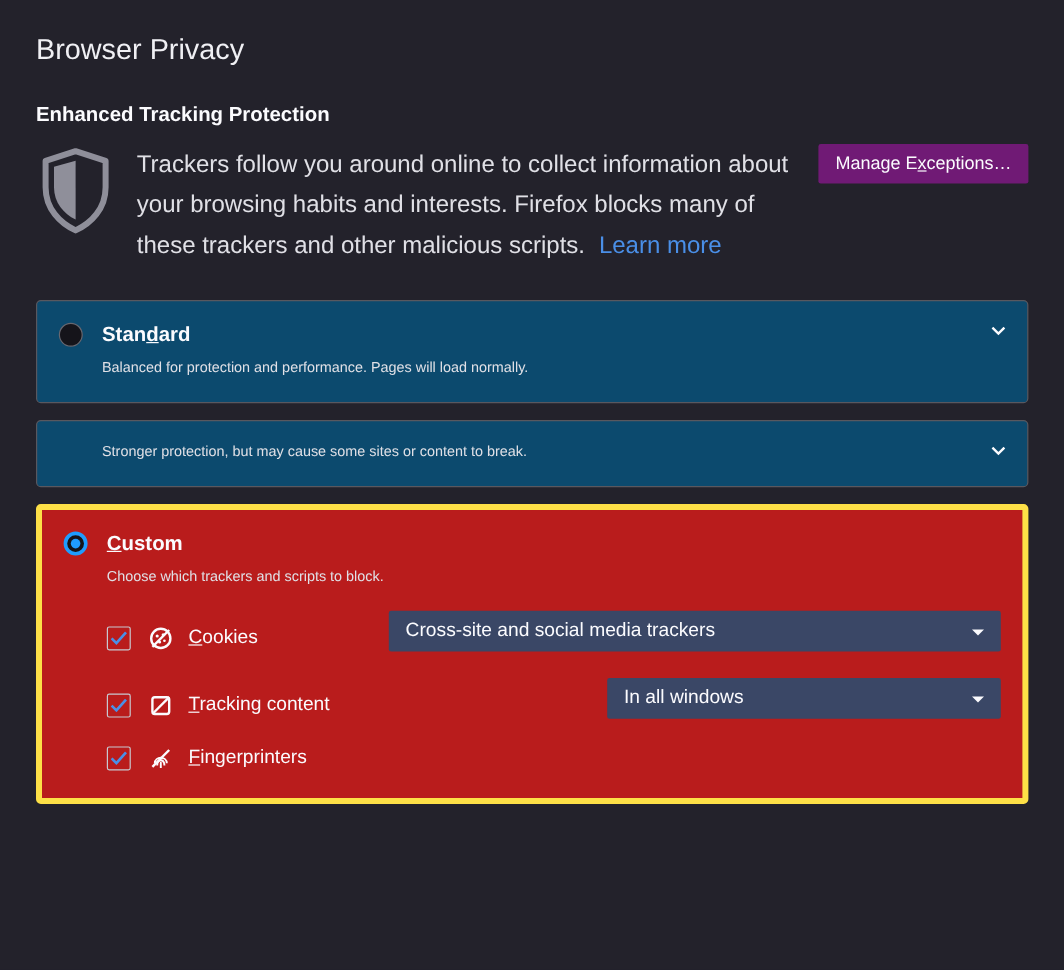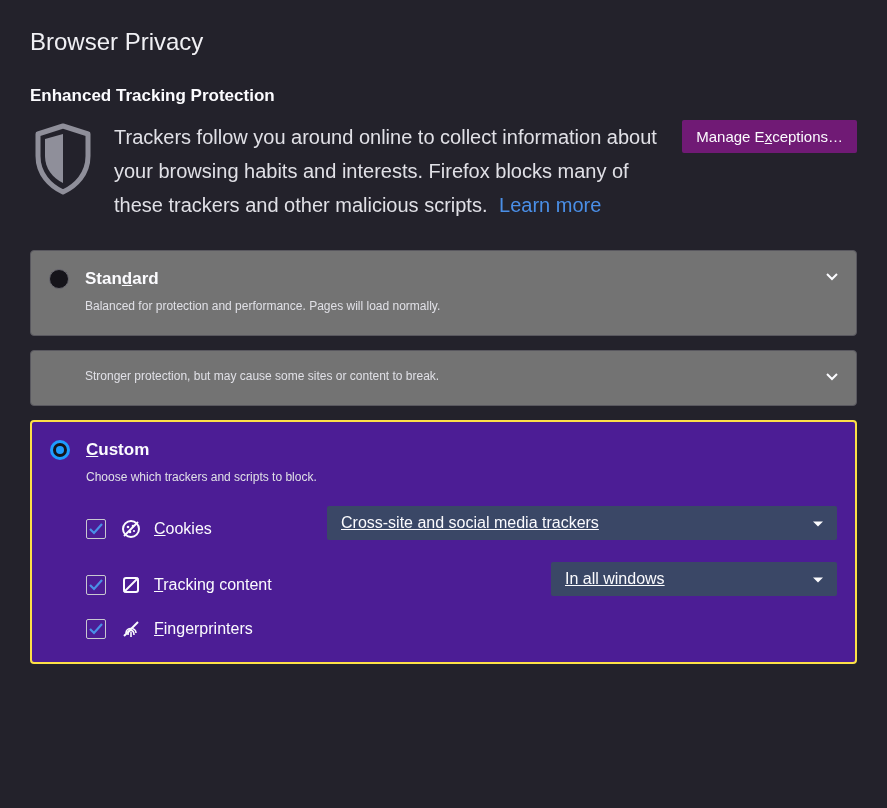--- a/index.html
+++ b/index.html
@@ -53,30 +53,30 @@
       flex: 0 0 auto;
       background-color: #701a75;
       border: none;
       color: #fbfbfe;
       font-size: 15px;
       padding: 8px 14px;
       cursor: pointer;
       border-radius: 2px;
     }
     .card {
-      background-color: #737373;
+      background-color: #0c4a6e;
       border: 1px solid #59585f;
       border-radius: 4px;
       padding: 18px 18px 22px 18px;
       margin-bottom: 14px;
       position: relative;
     }
     .card.selected {
-      background-color: #4c1d95;
-      border: 2px solid #fde047;
+      background-color: #b91c1c;
+      border: 5px solid #fde047;
     }
     .card-header {
       display: flex;
       align-items: center;
       margin-bottom: 10px;
     }
     .radio {
       width: 20px;
       height: 20px;
       border-radius: 50%;
@@ -156,42 +156,41 @@
     .select {
       background-color: #3a4766;
       border: none;
       color: #fbfbfe;
       font-size: 16px;
       padding: 8px 36px 8px 14px;
       border-radius: 2px;
       appearance: none;
       position: relative;
       cursor: pointer;
-      text-decoration: underline;
     }
     .select-wrap {
       position: relative;
       display: inline-block;
     }
     .select-wrap::after {
       content: "";
       position: absolute;
       right: 14px;
       top: 50%;
       transform: translateY(-30%);
       border-left: 5px solid transparent;
       border-right: 5px solid transparent;
       border-top: 5px solid #fbfbfe;
       pointer-events: none;
     }
     .select.wide {
       width: 510px;
     }
     .select.narrow {
-      width: 286px;
+      width: 328px;
     }
     .label-select-row {
       display: flex;
       align-items: flex-end;
       justify-content: space-between;
       width: 100%;
     }
     .label-group {
       display: flex;
       align-items: center;

